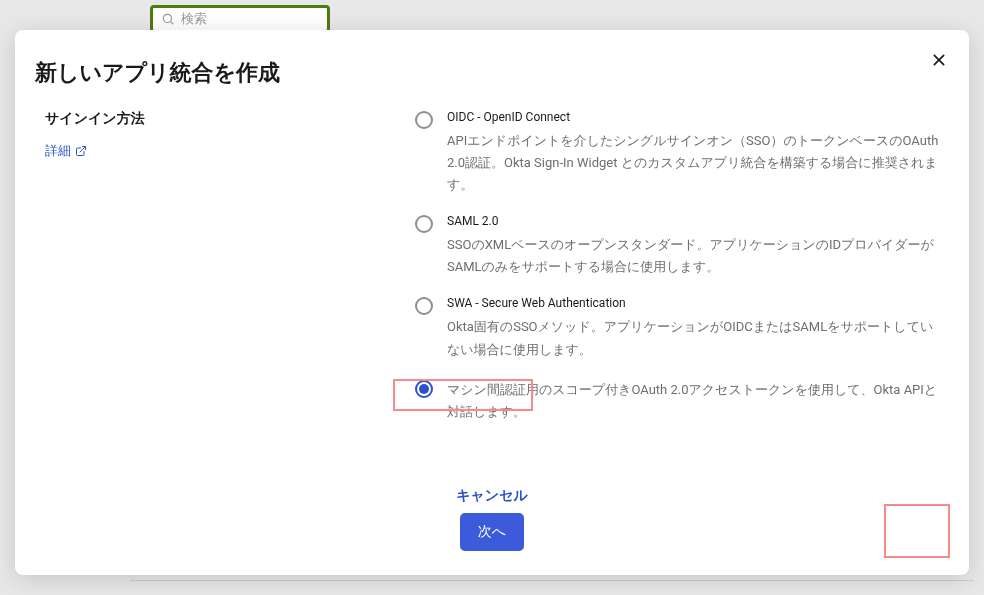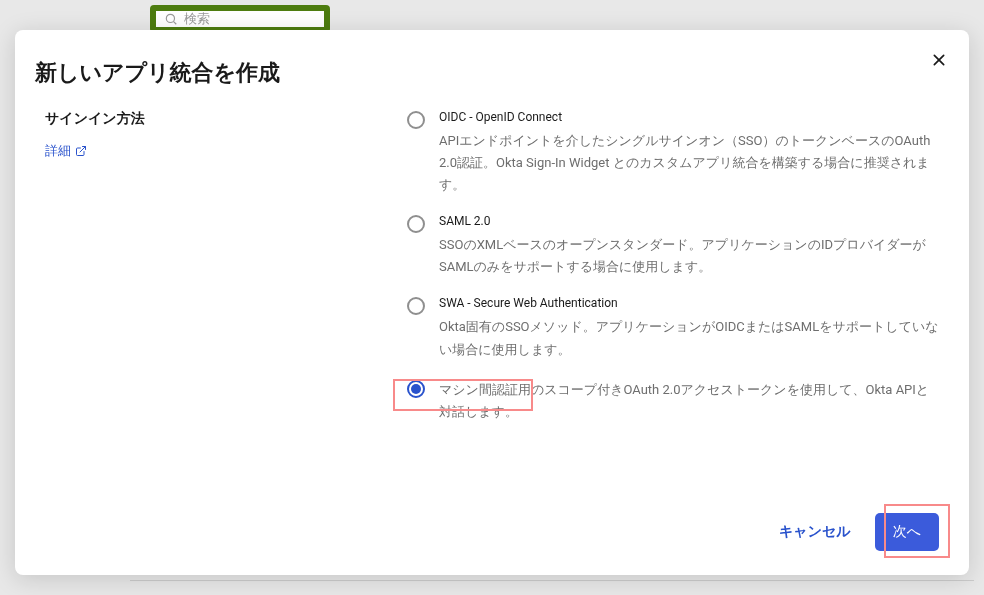--- a/index.html
+++ b/index.html
@@ -16,21 +16,21 @@
       inset: 0;
       background: #e8e8e8;
     }
     .bg-search {
       position: absolute;
       top: 5px;
       left: 150px;
       width: 180px;
       height: 28px;
       background: #fff;
-      border: 6px solid #4d7c0f;
+      border: 3px solid #4d7c0f;
       border-radius: 4px;
       display: flex;
       align-items: center;
       padding: 0 8px;
       color: #999;
       font-size: 13px;
       gap: 6px;
     }
     .bg-line {
       position: absolute;
@@ -66,21 +66,21 @@
     .modal-title {
       font-size: 22px;
       font-weight: 600;
       color: #1a1a1a;
       padding: 28px 30px 22px 20px;
     }
     .modal-body {
       display: flex;
       flex: 1;
       padding: 0 30px;
-      gap: 32px;
+      gap: 40px;
     }
     .left-col {
       width: 330px;
       flex-shrink: 0;
     }
     .section-label {
       font-size: 14px;
       font-weight: 600;
       color: #1a1a1a;
       margin-bottom: 12px;
@@ -154,22 +154,23 @@
     .highlight-next {
       top: 504px;
       left: 884px;
       width: 66px;
       height: 54px;
     }
     .modal-footer {
       display: flex;
       justify-content: flex-end;
       align-items: center;
-      gap: 20px;
+      gap: 0;
       padding: 18px 30px 24px 30px;
+      flex-direction: column;
     }
     .btn-cancel {
       color: #2952cc;
       font-size: 14px;
       font-weight: 600;
       cursor: pointer;
       background: none;
       border: none;
       padding: 8px 4px;
     }

